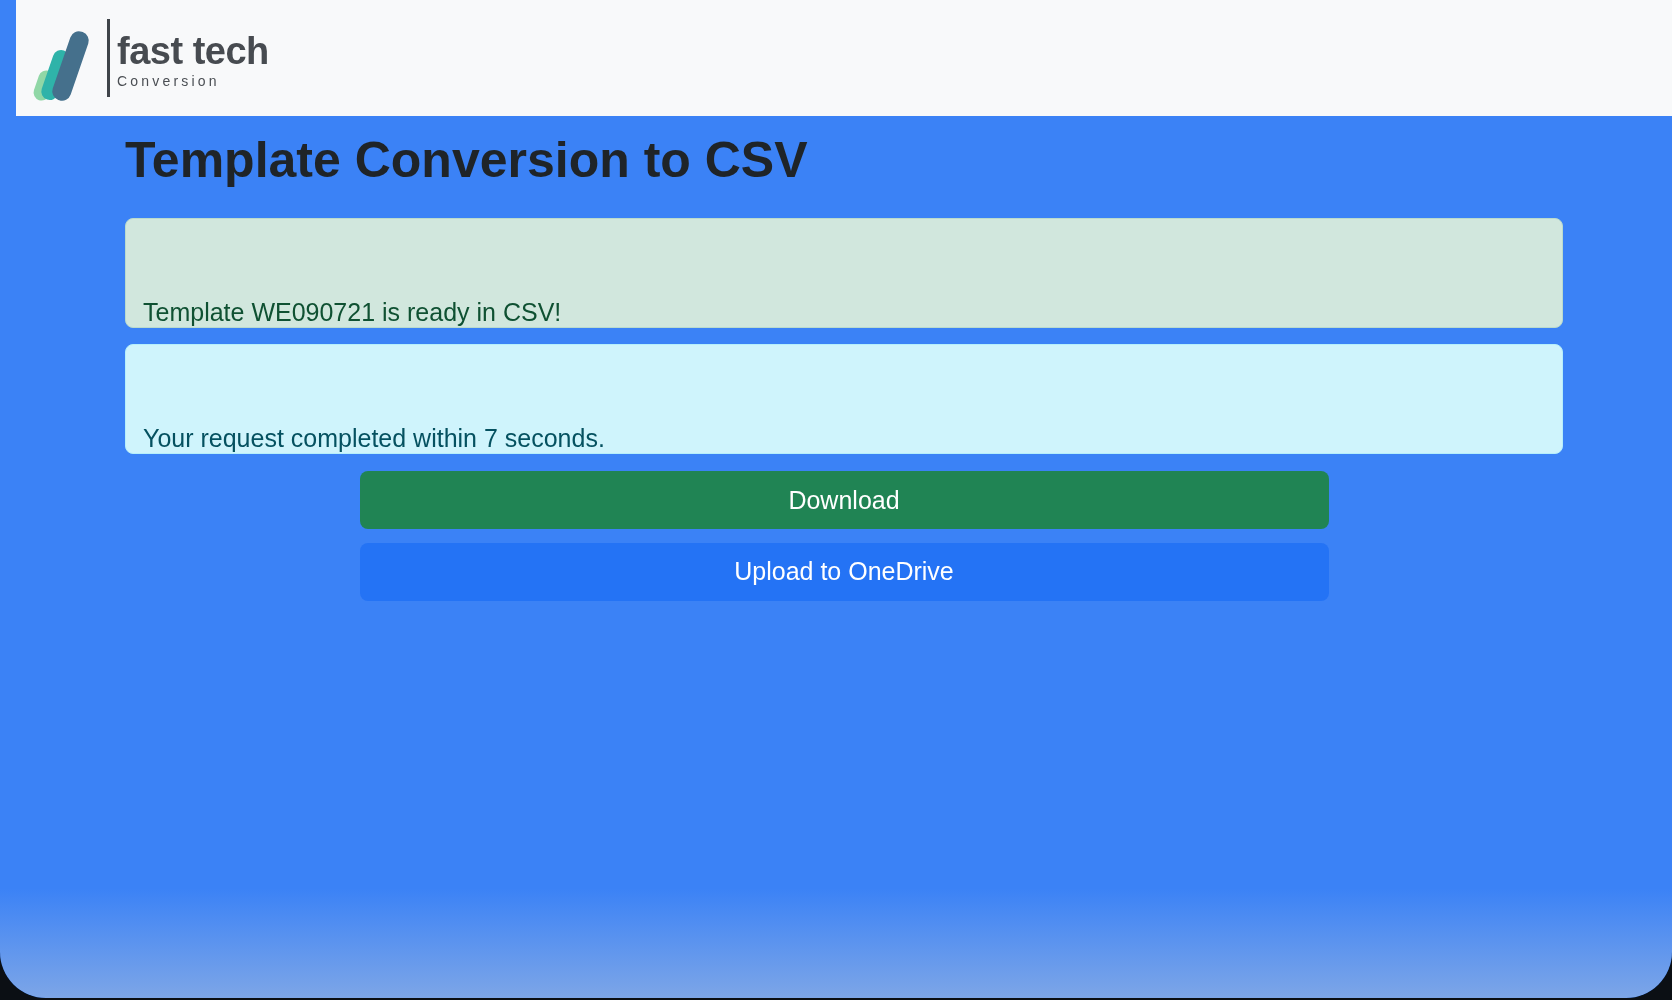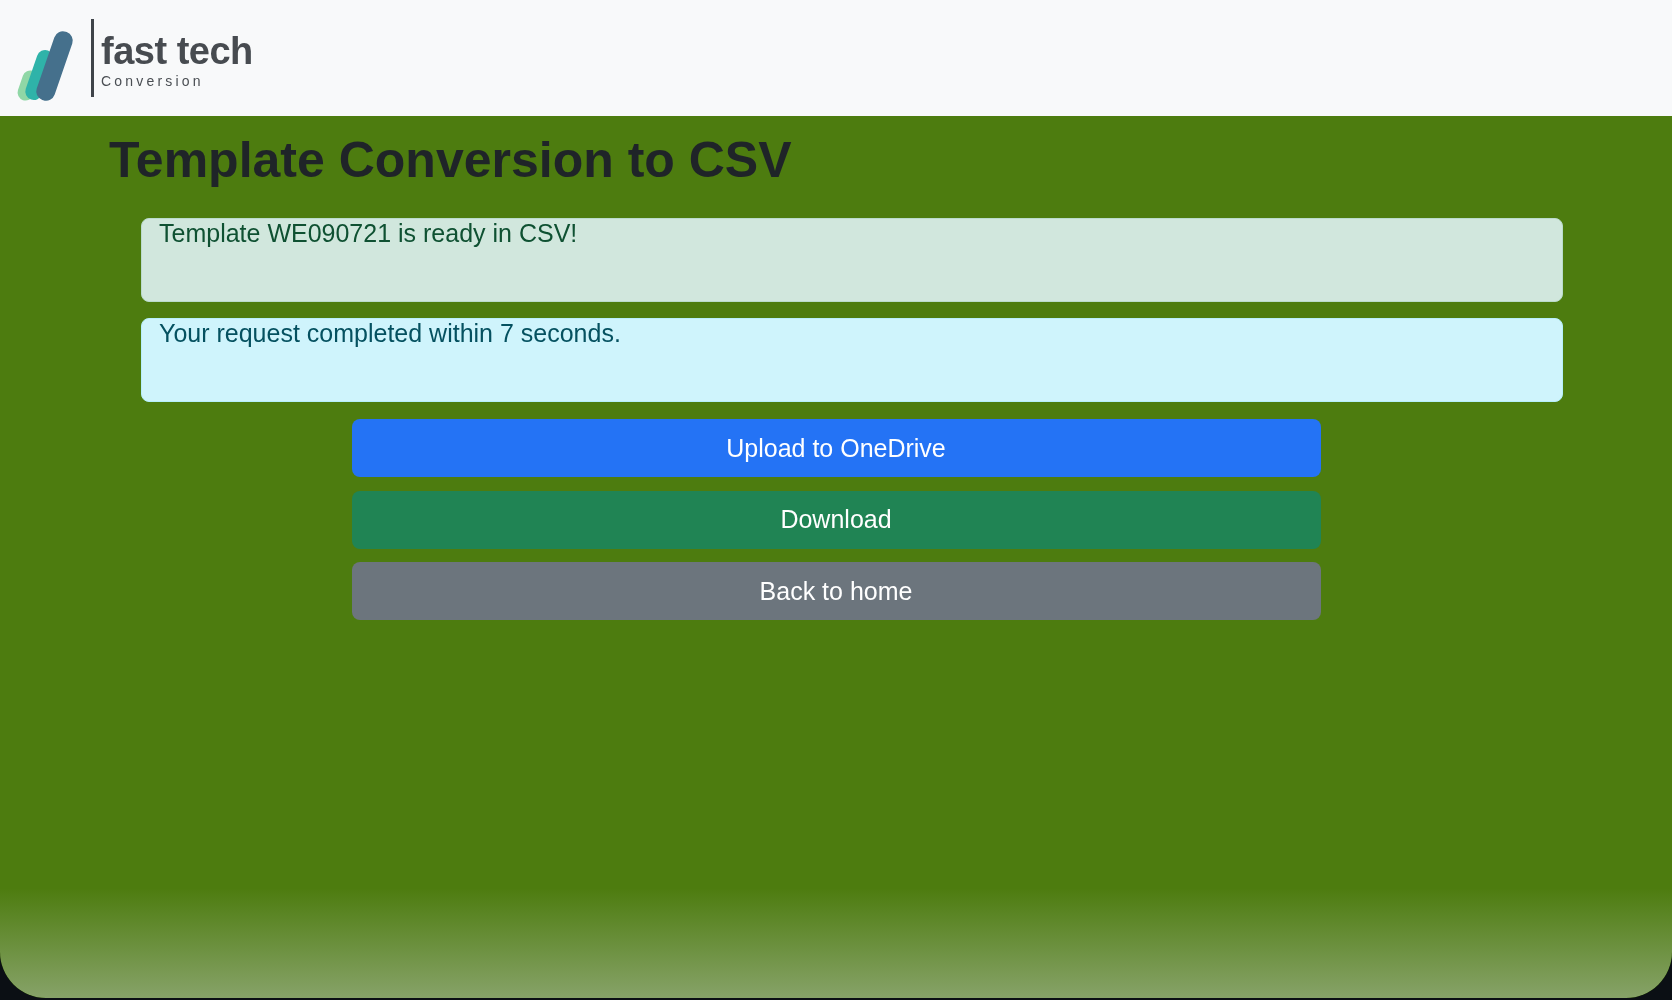--- a/index.html
+++ b/index.html
@@ -9,23 +9,24 @@
     font-family: "Liberation Sans", "DejaVu Sans", sans-serif;
     overflow: hidden;
   }
 
   
   .sheet {
     position: absolute;
     left: 0; top: 0;
     width: 1672px;
     height: 998px;
-    background: #4d7c0f;
+    background: #3b82f6;
     border-radius: 0 0 46px 46px;
     overflow: hidden;
+    padding-left: 16px;
   }
   .sheet::after {
     content: "";
     position: absolute;
     left: 0; right: 0; bottom: 0;
     height: 110px;
     background: linear-gradient(180deg, rgba(233,235,237,0) 0%, rgba(205,209,213,0.45) 100%);
     border-radius: 0 0 46px 46px;
     pointer-events: none;
   }
@@ -68,28 +69,27 @@
   .container { padding: 0 109px; }
   .page-title {
     margin-top: 15px;
     font-size: 50px;
     line-height: 58px;
     font-weight: 600;
     color: #1f2428;
   }
   .alert {
     margin-top: 29px;
-    height: 84px;
+    height: 110px;
     border-radius: 8px;
     display: flex;
-    align-items: flex-start;
+    align-items: flex-end;
     padding: 0 17px;
     font-size: 25px;
     border: 1px solid transparent;
-    margin-left: 32px;
   }
   .alert-success {
     background: #d1e7dd;
     border-color: #badbcc;
     color: #0f5132;
   }
   .alert-info {
     margin-top: 16px;
     background: #cff4fc;
     border-color: #b6effb;
@@ -139,19 +139,18 @@
 
     <div class="alert alert-success">
       <span>Template WE090721 is ready in CSV!</span>
     </div>
 
     <div class="alert alert-info">
       <span>Your request completed within 7 seconds.</span>
     </div>
 
     <div class="actions">
+      <button class="btn btn-download">Download</button>
       <button class="btn btn-upload">Upload to OneDrive</button>
-      <button class="btn btn-download">Download</button>
-      <button class="btn btn-home">Back to home</button>
     </div>
   </div>
 
 </div>
 
 </body></html>

